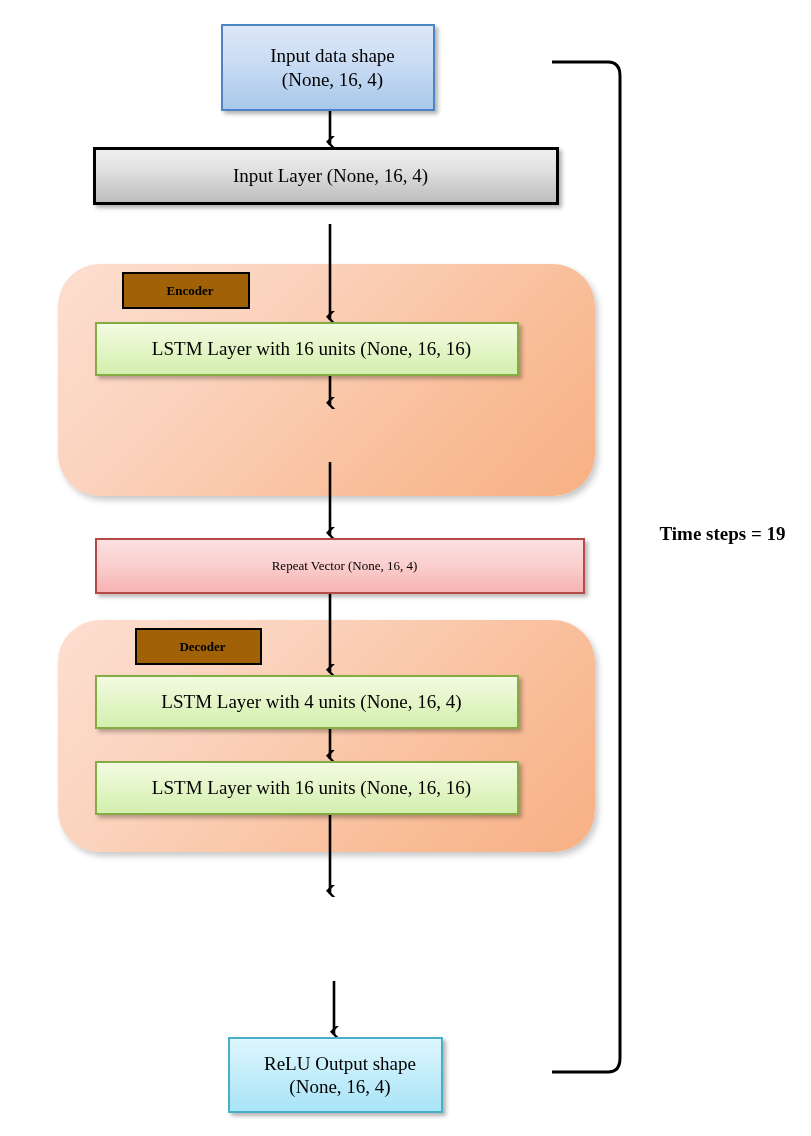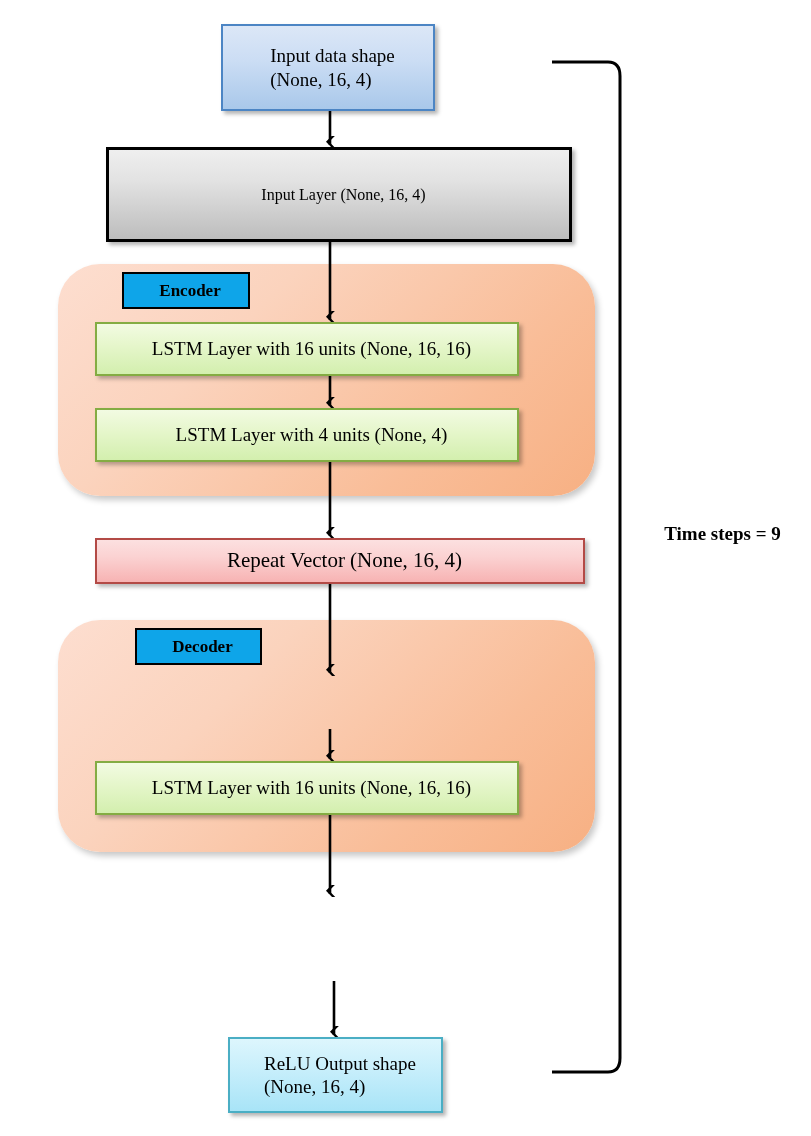--- a/index.html
+++ b/index.html
@@ -15,65 +15,65 @@
     font-family: "Liberation Serif", "DejaVu Serif", serif;
     overflow: hidden;
   }
 
   .node {
     position: absolute;
     box-sizing: border-box;
     display: flex;
     align-items: center;
     justify-content: center;
-    text-align: left;
+    text-align: center;
     color: #000000;
     line-height: 1.22;
     padding-left: 9px;
   }
 
   
   #input-shape {
     left: 221px; top: 24px; width: 214px; height: 87px;
     border: 2px solid #4c85c4;
     background: linear-gradient(180deg, #dce7f7 0%, #cbddf4 42%, #a9c8ea 100%);
     font-size: 19px;
     box-shadow: 3px 3px 4px rgba(0,0,0,0.30);
   }
 
   
   #input-layer {
-    left: 106px; top: 147px; width: 466px; height: 95px;
+    left: 93px; top: 147px; width: 466px; height: 58px;
     border: 3px solid #000000;
     background: linear-gradient(180deg, #efefef 0%, #e2e2e2 35%, #bdbdbd 100%);
-    font-size: 16px;
+    font-size: 19px;
     box-shadow: 3px 3px 4px rgba(0,0,0,0.30);
   }
 
   
   .group-box {
     position: absolute;
     box-sizing: border-box;
     border-radius: 42px;
     background: linear-gradient(135deg, #fdded0 0%, #fbd3bd 32%, #f9bd98 72%, #f7b083 100%);
     box-shadow: 3px 4px 6px rgba(0,0,0,0.22);
   }
   #encoder-group { left: 58px; top: 264px; width: 537px; height: 232px; }
   #decoder-group { left: 58px; top: 620px; width: 537px; height: 232px; }
 
   .group-label {
     position: absolute;
     box-sizing: border-box;
-    background: #0ea5e9;
+    background: #a16207;
     border: 2px solid #000000;
     display: flex;
     align-items: center;
     justify-content: center;
     font-weight: bold;
-    font-size: 17px;
+    font-size: 13px;
     color: #000000;
     padding-left: 8px;
   }
   #encoder-label { left: 122px; top: 272px; width: 128px; height: 37px; }
   #decoder-label { left: 135px; top: 628px; width: 127px; height: 37px; }
 
   
   .lstm {
     border: 2px solid #84ac43;
     background: linear-gradient(180deg, #f2fbe2 0%, #e5f6ca 45%, #d3efae 100%);
@@ -81,24 +81,24 @@
     box-shadow: 3px 3px 4px rgba(0,0,0,0.28);
     left: 95px; width: 424px; height: 54px;
   }
   #enc-lstm-1 { top: 322px; }
   #enc-lstm-2 { top: 408px; }
   #dec-lstm-1 { top: 675px; }
   #dec-lstm-2 { top: 761px; }
 
   
   #repeat-vector {
-    left: 95px; top: 538px; width: 490px; height: 46px;
+    left: 95px; top: 538px; width: 490px; height: 56px;
     border: 2px solid #b34a46;
     background: linear-gradient(180deg, #fce0e0 0%, #fbd2d2 40%, #f7b3b3 100%);
-    font-size: 21px;
+    font-size: 13px;
     box-shadow: 3px 3px 4px rgba(0,0,0,0.28);
   }
 
   
   #time-distributed {
     left: 100px; top: 896px; width: 467px; height: 85px;
     border: 2px solid #8a6aab;
     background: linear-gradient(180deg, #ece4f5 0%, #e3d7f0 45%, #d6c5e8 100%);
     font-size: 19px;
     box-shadow: 3px 3px 4px rgba(0,0,0,0.28);
@@ -181,39 +181,39 @@
     <span>Input Layer (None, 16, 4)</span>
   </div>
 
   <div class="group-label" id="encoder-label">
     <span>Encoder</span>
   </div>
 
   <div class="node lstm" id="enc-lstm-1">
     <span>LSTM Layer with 16 units (None, 16, 16)</span>
   </div>
-  <div class="node lstm" id="enc-lstm-2">
-    <span>LSTM Layer with 4 units (None, 4)</span>
-  </div>
 
   <div class="node" id="repeat-vector">
     <span>Repeat Vector (None, 16, 4)</span>
   </div>
 
   <div class="group-label" id="decoder-label">
     <span>Decoder</span>
   </div>
 
+  <div class="node lstm" id="dec-lstm-1">
+    <span>LSTM Layer with 4 units (None, 16, 4)</span>
+  </div>
   <div class="node lstm" id="dec-lstm-2">
     <span>LSTM Layer with 16 units (None, 16, 16)</span>
   </div>
 
 
   <div class="node" id="output-shape">
     <span>
       <span>ReLU Output shape</span><br>
       <span>(None, 16, 4)</span>
     </span>
   </div>
 
-  <div id="timesteps-label">Time steps = 9</div>
+  <div id="timesteps-label">Time steps = 19</div>
 
 </div>
 
 </body></html>

